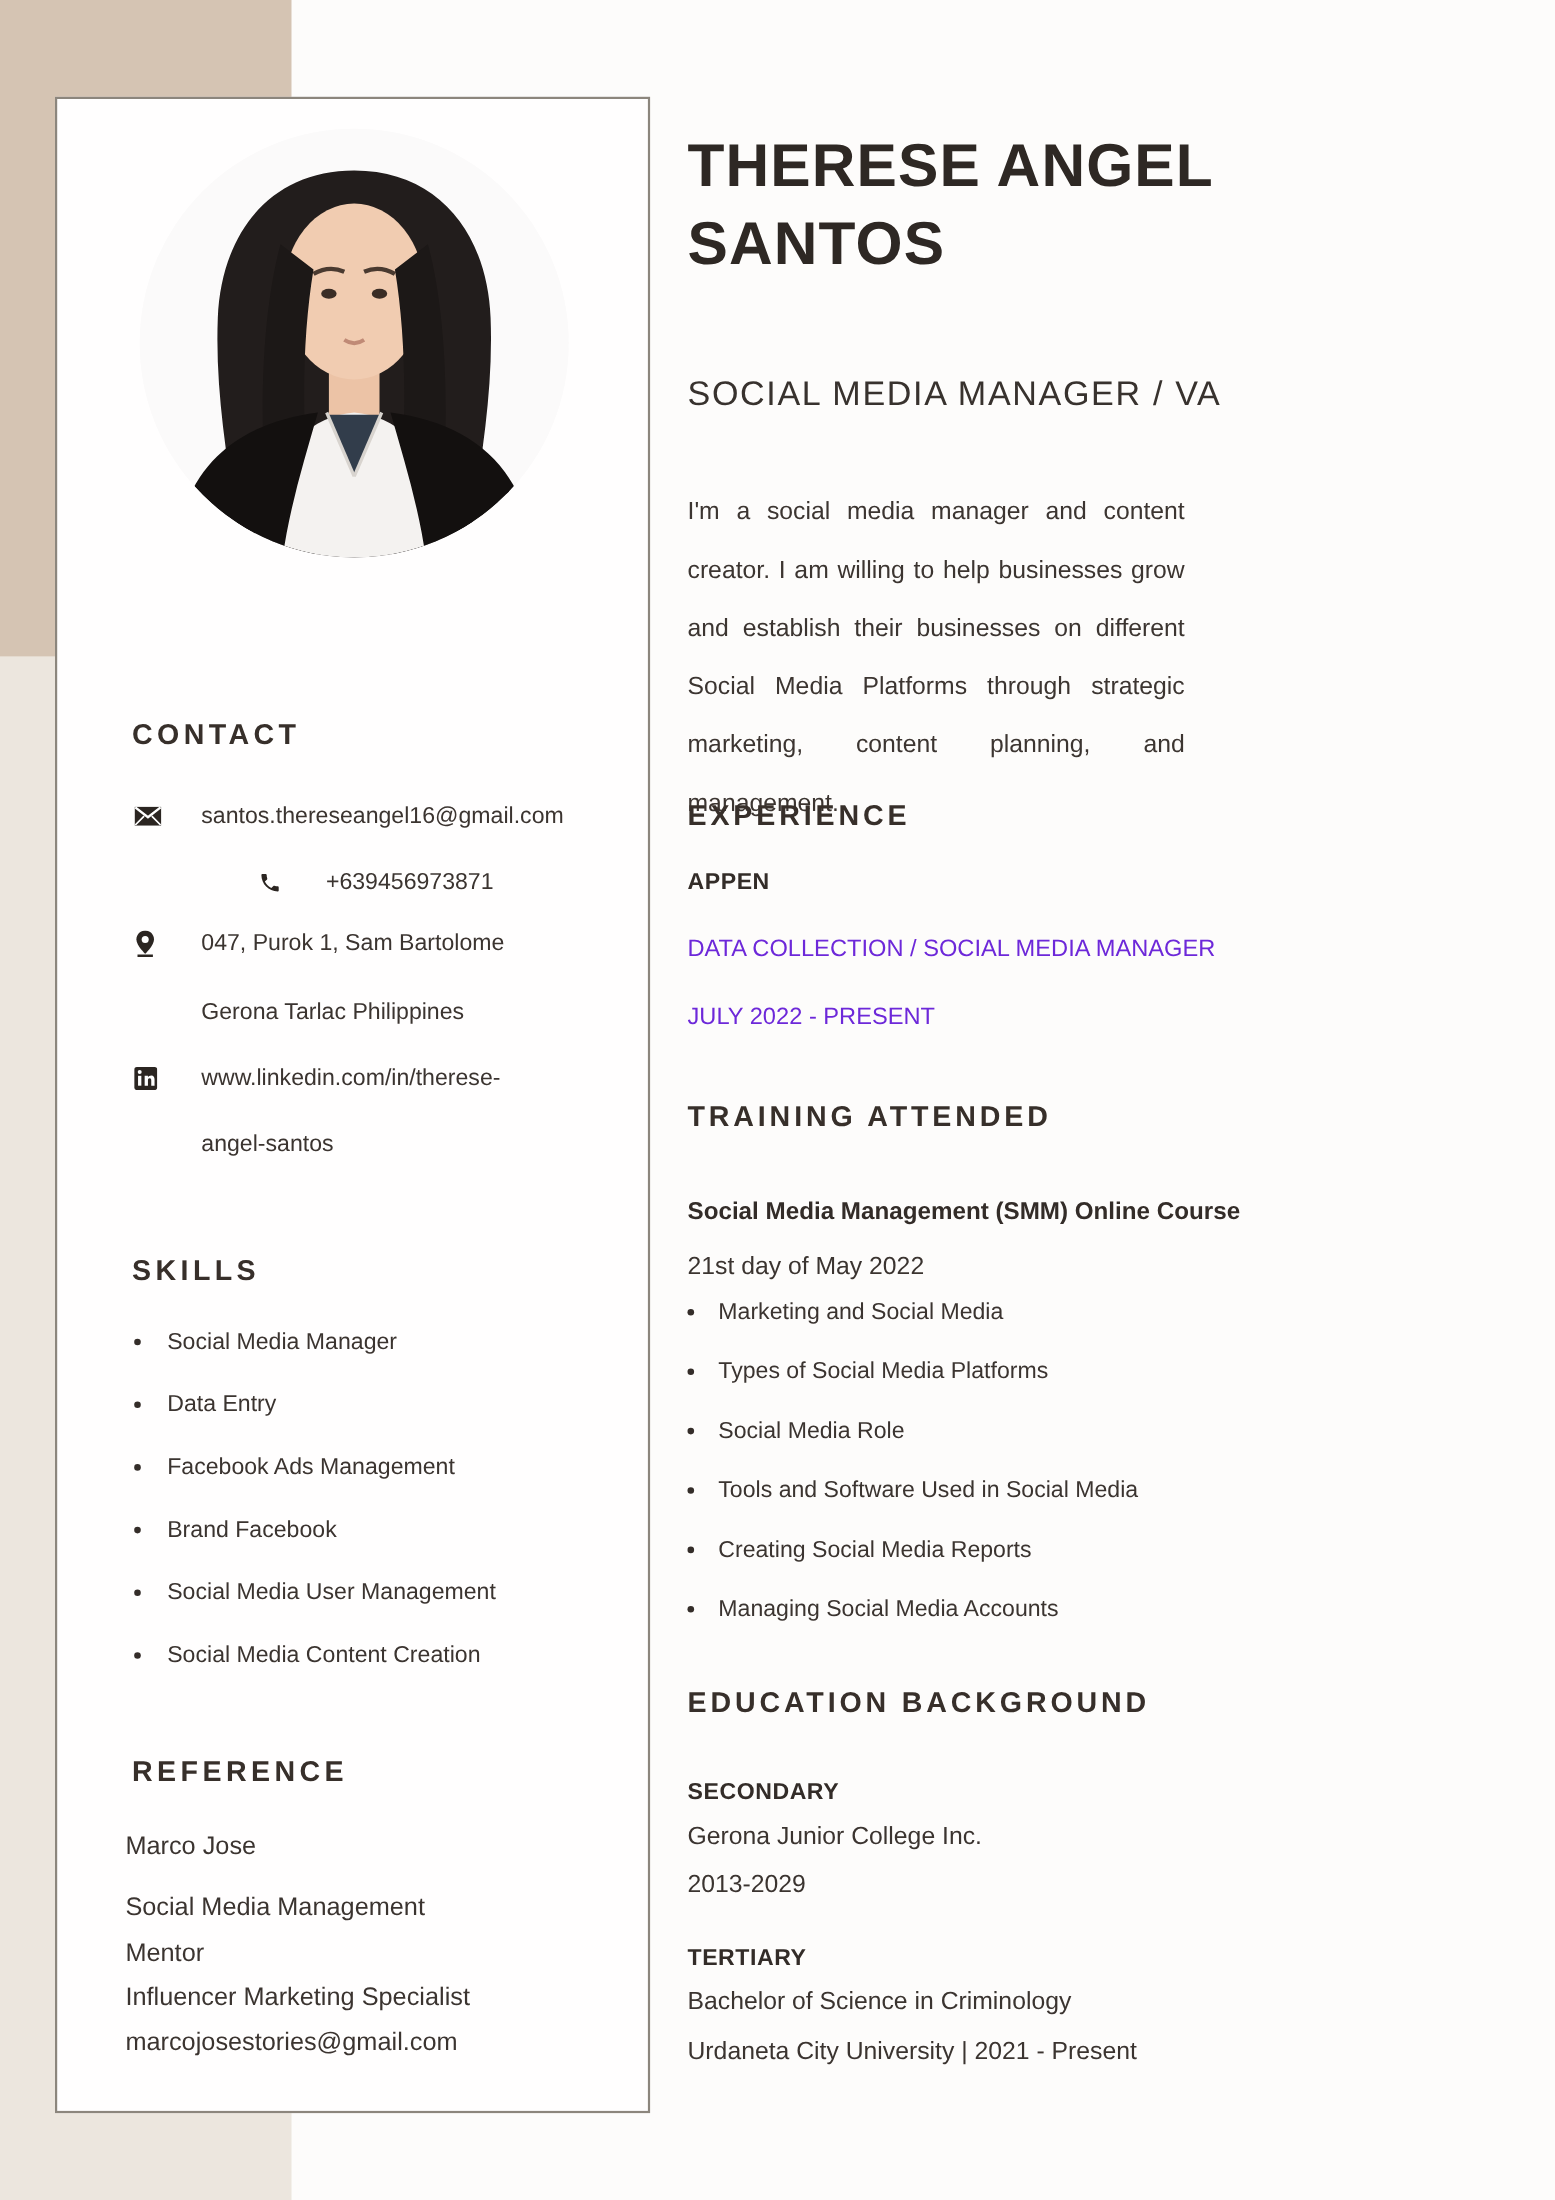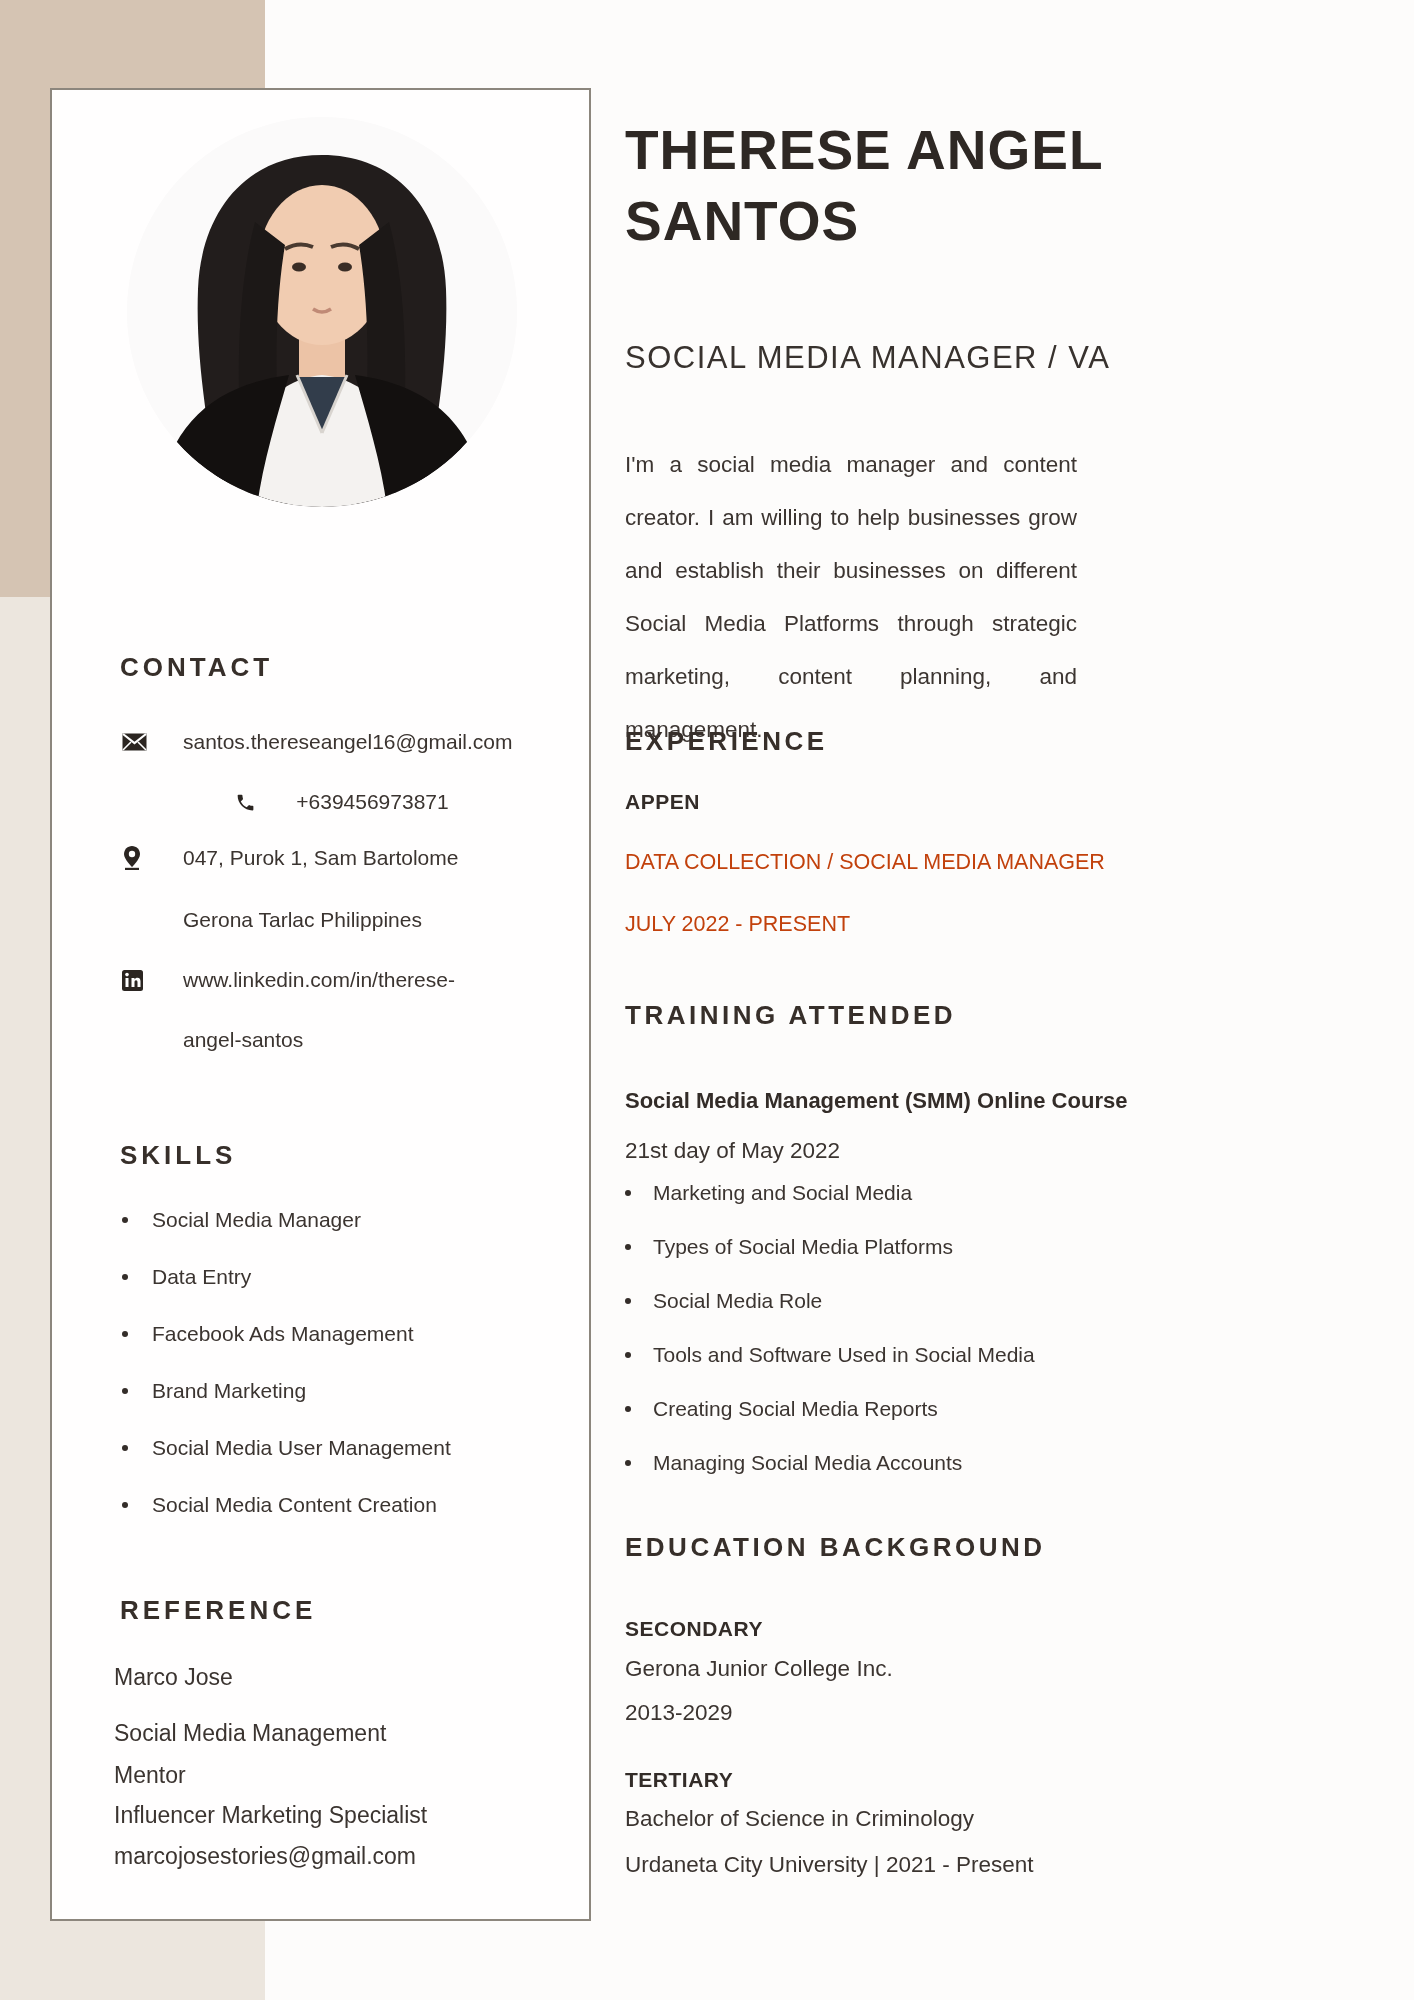--- a/index.html
+++ b/index.html
@@ -50,21 +50,21 @@
     color:#2e2824;white-space:nowrap;
   }
   .subtitle{font-size:31px;letter-spacing:1.5px;color:#38322e;white-space:nowrap;}
   .summary{
     width:452px;font-size:22.5px;line-height:53px;text-align:justify;color:#3c3531;
   }
   .rc-heading{
     font-size:26px;font-weight:700;letter-spacing:3.5px;color:#372f2a;white-space:nowrap;
   }
   .rc-sub-bold{font-size:21px;font-weight:700;letter-spacing:0.5px;color:#332c28;white-space:nowrap;}
-  .rc-sub{font-size:21.5px;color:#c2410c;white-space:nowrap;}
+  .rc-sub{font-size:21.5px;color:#6d28d9;white-space:nowrap;}
   .rc-text{font-size:22.5px;color:#3b3430;white-space:nowrap;}
   .rc-text-bold{font-size:22px;font-weight:700;color:#332c28;white-space:nowrap;}
 
   .topics-list{margin:0;padding:0;list-style:none;}
   .topics-list li{display:flex;align-items:center;margin-bottom:32px;font-size:21px;line-height:22px;white-space:nowrap;}
   .topics-list .dot{margin-right:22px;}
 </style>
 </head>
 <body>
 
@@ -178,21 +178,21 @@
       <li>
           <span class="dot"></span>
           <span>Data Entry</span>
         </li>
       <li>
           <span class="dot"></span>
           <span>Facebook Ads Management</span>
         </li>
       <li>
           <span class="dot"></span>
-          <span>Brand Marketing</span>
+          <span>Brand Facebook</span>
         </li>
       <li>
           <span class="dot"></span>
           <span>Social Media User Management</span>
         </li>
       <li>
           <span class="dot"></span>
           <span>Social Media Content Creation</span>
         </li>
     </ul>

